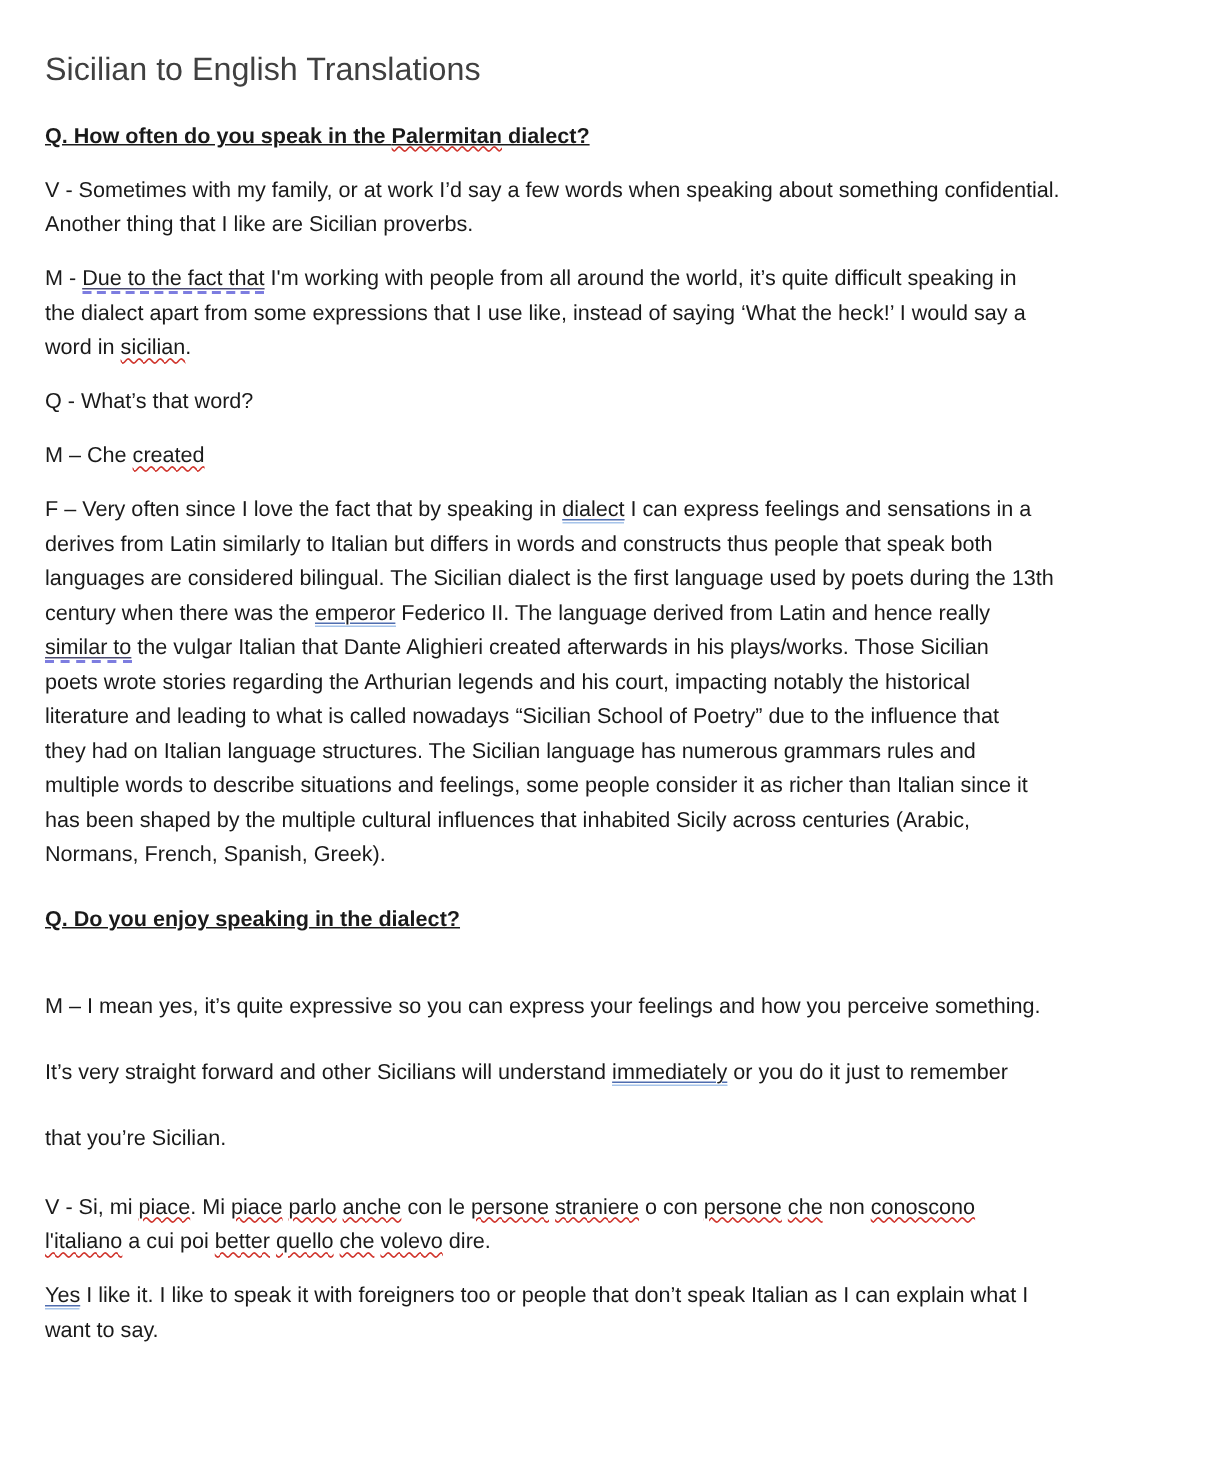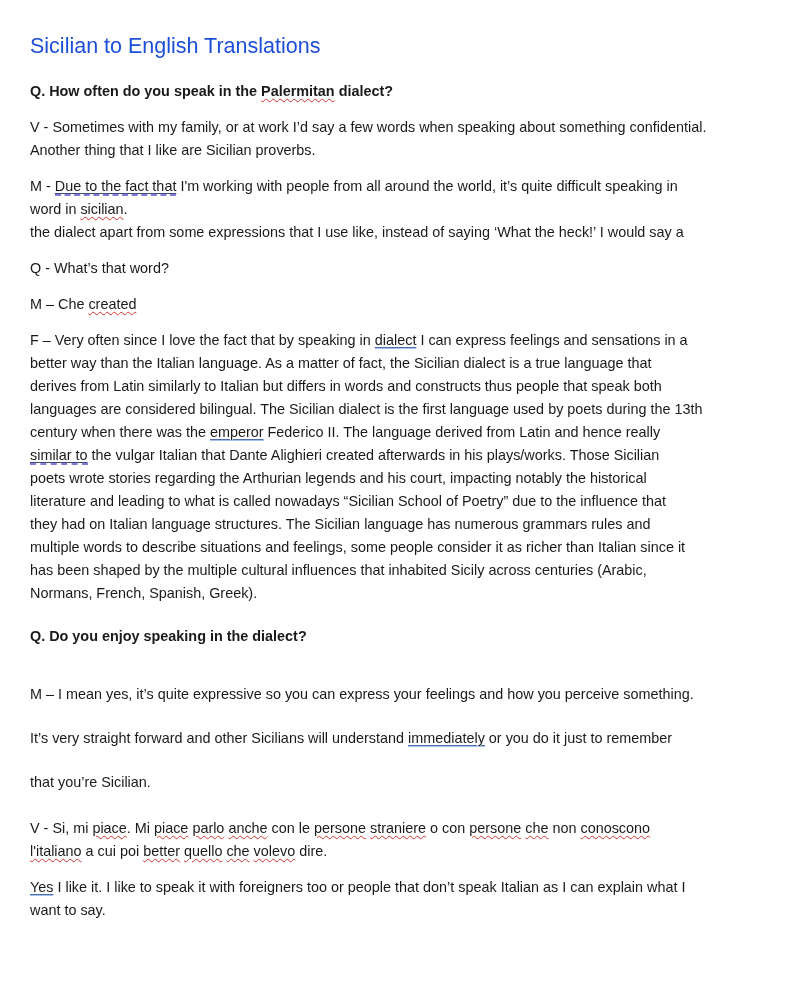--- a/index.html
+++ b/index.html
@@ -23,30 +23,30 @@
   .page{
     padding:33px 30px 10px 30px;
     width:804px;
     min-height:984px;
   }
   h1.doc-title{
     font-size:21.5px;
     font-weight:400;
     margin:0 0 21px 0;
     line-height:26px;
-    color:#1d4ed8;
+    color:#404040;
   }
   .para{
     font-size:14.4px;
     line-height:23px;
     margin:0 0 13px 0;
     white-space:nowrap;
   }
   .para .line{display:block;}
-  .question{font-weight:700;}
+  .question{font-weight:700;text-decoration:underline;}
   .gap-before{margin-top:20px;}
   .gap-before-sm{margin-top:24px;}
   .double{line-height:44px;}
   .seg{white-space:pre;}
   .seg.spell{
     text-decoration:underline;
     text-decoration-style:wavy;
     text-decoration-color:var(--spell);
     text-decoration-thickness:1px;
     text-underline-offset:2px;
@@ -75,32 +75,31 @@
   <div id="doc-body">
       <div class="para question">
         <div class="line"><span class="seg plain">Q. How often do you speak in the </span><span class="seg spell">Palermitan</span><span class="seg plain"> dialect?</span></div>
       </div>
       <div class="para body">
         <div class="line"><span class="seg plain">V - Sometimes with my family, or at work I’d say a few words when speaking about something confidential.</span></div>
         <div class="line"><span class="seg plain">Another thing that I like are Sicilian proverbs.</span></div>
       </div>
       <div class="para body">
         <div class="line"><span class="seg plain">M - </span><span class="seg refine">Due to the fact that</span><span class="seg plain"> I'm working with people from all around the world, it’s quite difficult speaking in</span></div>
+        <div class="line"><span class="seg plain">the dialect apart from some expressions that I use like, instead of saying ‘What the heck!’ I would say a</span></div>
         <div class="line"><span class="seg plain">word in </span><span class="seg spell">sicilian</span><span class="seg plain">.</span></div>
-        <div class="line"><span class="seg plain">the dialect apart from some expressions that I use like, instead of saying ‘What the heck!’ I would say a</span></div>
       </div>
       <div class="para body">
         <div class="line"><span class="seg plain">Q - What’s that word?</span></div>
       </div>
       <div class="para body">
         <div class="line"><span class="seg plain">M – Che </span><span class="seg spell">created</span></div>
       </div>
       <div class="para body">
         <div class="line"><span class="seg plain">F – Very often since I love the fact that by speaking in </span><span class="seg grammar">dialect</span><span class="seg plain"> I can express feelings and sensations in a</span></div>
-        <div class="line"><span class="seg plain">better way than the Italian language. As a matter of fact, the Sicilian dialect is a true language that</span></div>
         <div class="line"><span class="seg plain">derives from Latin similarly to Italian but differs in words and constructs thus people that speak both</span></div>
         <div class="line"><span class="seg plain">languages are considered bilingual. The Sicilian dialect is the first language used by poets during the 13th</span></div>
         <div class="line"><span class="seg plain">century when there was the </span><span class="seg grammar">emperor</span><span class="seg plain"> Federico II. The language derived from Latin and hence really</span></div>
         <div class="line"><span class="seg refine">similar to</span><span class="seg plain"> the vulgar Italian that Dante Alighieri created afterwards in his plays/works. Those Sicilian</span></div>
         <div class="line"><span class="seg plain">poets wrote stories regarding the Arthurian legends and his court, impacting notably the historical</span></div>
         <div class="line"><span class="seg plain">literature and leading to what is called nowadays “Sicilian School of Poetry” due to the influence that</span></div>
         <div class="line"><span class="seg plain">they had on Italian language structures. The Sicilian language has numerous grammars rules and</span></div>
         <div class="line"><span class="seg plain">multiple words to describe situations and feelings, some people consider it as richer than Italian since it</span></div>
         <div class="line"><span class="seg plain">has been shaped by the multiple cultural influences that inhabited Sicily across centuries (Arabic,</span></div>
         <div class="line"><span class="seg plain">Normans, French, Spanish, Greek).</span></div>

